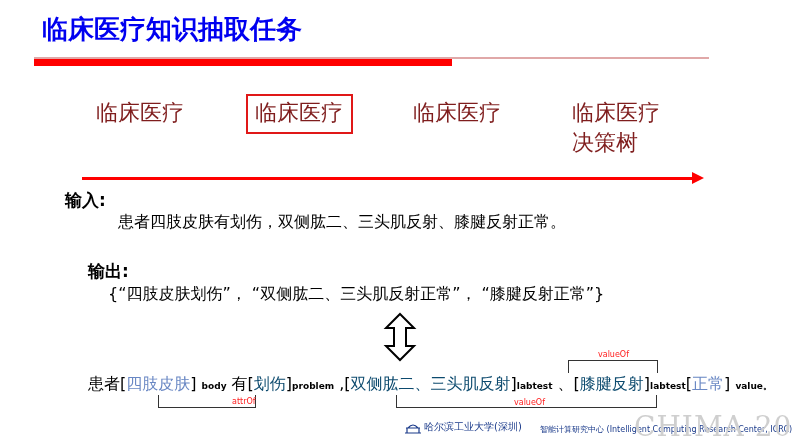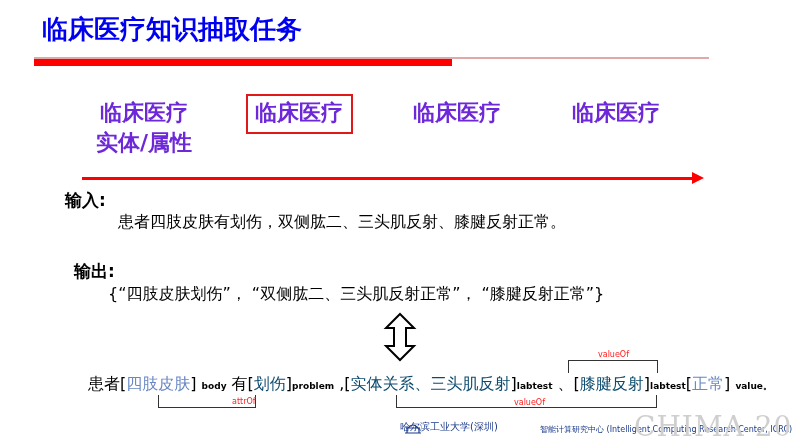--- a/index.html
+++ b/index.html
@@ -10,21 +10,21 @@
   }
   .abs { position: absolute; }
   .title {
     left: 42px; top: 12px; font-size: 26px; font-weight: bold; color: #0000f0;
     letter-spacing: 0px; white-space: nowrap;
   }
   .rule-thin { left: 34px; top: 57px; width: 675px; height: 2px; background: #e0a8a8; }
   .rule-thick { left: 34px; top: 59px; width: 418px; height: 7px; background: #ff0000; }
 
   .task {
-    font-size: 22px; font-weight: bold; color: #6d28d9; line-height: 30px; white-space: nowrap; text-align: center;
+    font-size: 22px; font-weight: normal; color: #7f1d1d; line-height: 30px; white-space: nowrap;
   }
   .task-box { border: 2px solid #e01818; }
 
   .timeline { left: 82px; top: 177px; width: 618px; height: 3px; background: #ff0000; }
   .timeline-head {
     left: 692px; top: 172px; width: 0; height: 0;
     border-left: 12px solid #ff0000; border-top: 6px solid transparent; border-bottom: 6px solid transparent;
   }
 
   .label { font-size: 17px; font-weight: bold; color: #000; }
@@ -48,58 +48,58 @@
 </style>
 </head>
 <body>
 
 <div class="abs title">临床医疗知识抽取任务</div>
 <div class="abs rule-thin"></div>
 <div class="abs rule-thick"></div>
 
 <div class="abs task" style="left:96px; top:98px;">
   <div>临床医疗</div>
-  <div>实体/属性</div>
 </div>
 <div class="abs task task-box" style="left:246px; top:94px; padding:2px 8px 4px 7px;">
   <div>临床医疗</div>
 </div>
 <div class="abs task" style="left:413px; top:98px;">
   <div>临床医疗</div>
 </div>
 <div class="abs task" style="left:572px; top:98px;">
   <div>临床医疗</div>
+  <div>决策树</div>
 </div>
 
 <div class="abs timeline"></div>
 <div class="abs timeline-head"></div>
 
 <div class="abs label" style="left:65px; top:189px;">输入:</div>
 <div class="abs body-text" style="left:118px; top:212px;">患者四肢皮肤有划伤，双侧肱二、三头肌反射、膝腱反射正常。</div>
 
-<div class="abs label" style="left:74px; top:260px;">输出:</div>
+<div class="abs label" style="left:88px; top:260px;">输出:</div>
 <div class="abs body-text" style="left:108px; top:284px;">{“四肢皮肤划伤”， “双侧肱二、三头肌反射正常”， “膝腱反射正常”}</div>
 
 <svg class="abs" style="left:383px; top:312px;" width="34" height="50" viewBox="0 0 34 50">
   <polygon points="17,2 31,16 23,16 23,34 31,34 17,48 3,34 11,34 11,16 3,16" fill="#ffffff" stroke="#000" stroke-width="2"></polygon>
 </svg>
 
 <div class="abs anno-line" style="left:88px; top:374px;">
   <span>患者[</span><span class="ent-blue">四肢皮肤</span><span>]</span>
-  <span class="tag">body</span><span> 有[</span><span class="ent-purple">划伤</span><span>]</span><span class="tag">problem</span><span> ,[</span><span class="ent-purple">实体关系、三头肌反射</span><span>]</span><span class="tag">labtest</span><span> 、[</span><span class="ent-purple">膝腱反射</span><span>]</span><span class="tag">labtest</span><span>[</span><span class="ent-blue">正常</span><span>]</span>
+  <span class="tag">body</span><span> 有[</span><span class="ent-purple">划伤</span><span>]</span><span class="tag">problem</span><span> ,[</span><span class="ent-purple">双侧肱二、三头肌反射</span><span>]</span><span class="tag">labtest</span><span> 、[</span><span class="ent-purple">膝腱反射</span><span>]</span><span class="tag">labtest</span><span>[</span><span class="ent-blue">正常</span><span>]</span>
   <span class="tag">value。</span>
 </div>
 
 <div class="bracket-box" style="left:158px; top:395px; width:96px; height:12px; border-top:none;"></div>
 <div class="rel-label" style="left:196px; top:397px;margin-left:36px;">attrOf</div>
 
 <div class="bracket-box" style="left:396px; top:395px; width:259px; height:12px; border-top:none;"></div>
 <div class="rel-label" style="left:514px; top:398px;">valueOf</div>
 
 <div class="bracket-box" style="left:568px; top:360px; width:88px; height:12px; border-bottom:none;"></div>
 <div class="rel-label" style="left:598px; top:350px;">valueOf</div>
 
 <svg class="abs" style="left:404px; top:421px;" width="18" height="14" viewBox="0 0 18 14">
   <path d="M1,12 L17,12 M3,12 L3,7 M15,12 L15,7 M2,7 L16,7 M4,7 Q9,1 14,7" fill="none" stroke="#1a3a8a" stroke-width="1.2"></path>
 </svg>
-<div class="abs footer-logo" style="left:400px;">哈尔滨工业大学(深圳)</div>
+<div class="abs footer-logo" style="left:424px;">哈尔滨工业大学(深圳)</div>
 <div class="abs footer-center">智能计算研究中心 (Intelligent Computing Research Center, ICRC)</div>
 <div class="abs footer-chima">CHIMA 2023</div>
 
 </body></html>

